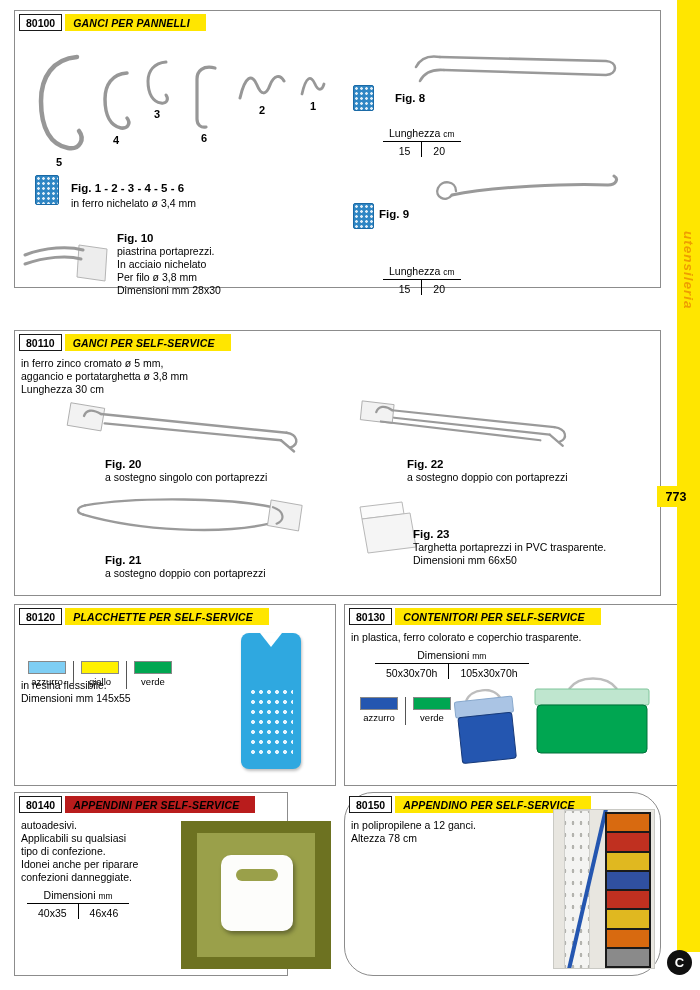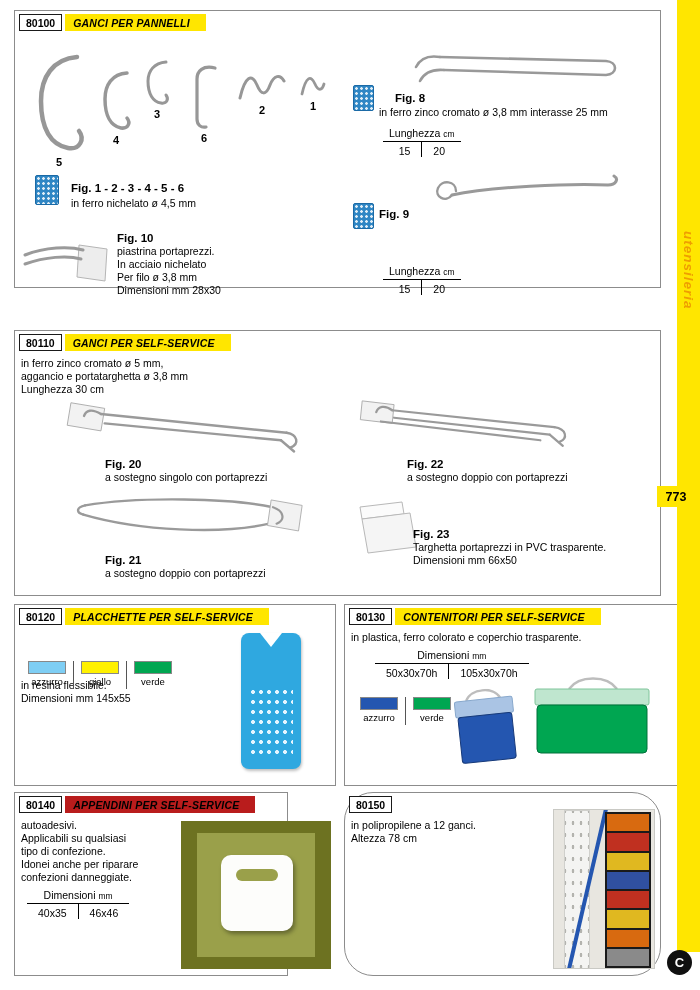--- a/index.html
+++ b/index.html
@@ -115,21 +115,21 @@
     </div>
     <div class="hook" style="left:284px; top:58px;">
       <svg width="28" height="30" viewBox="0 0 28 30">
         <path d="M3 25 C 7 7, 12 6, 16 15 C 19 22, 23 22, 25 15" fill="none" stroke="#979797" stroke-width="2.8" stroke-linecap="round"></path>
       </svg>
       <span class="num">1</span>
     </div>
 
     <div class="pack-icon" style="left:20px; top:164px; width:24px; height:30px;"></div>
     <div class="txt fig-label" style="left:56px; top:170px;">Fig. 1 - 2 - 3 - 4 - 5 - 6</div>
-    <div class="txt" style="left:56px; top:186px;">in ferro nichelato ø 4,5 mm</div>
+    <div class="txt" style="left:56px; top:186px;">in ferro nichelato ø 3,4 mm</div>
 
     <svg class="fig-img" style="left:6px; top:226px;" width="98" height="52" viewBox="0 0 98 52">
       <polygon points="58,8 86,12 84,44 56,40" fill="#ededed" stroke="#b5b5b5"></polygon>
       <path d="M4 18 C 24 10, 48 9, 62 13" fill="none" stroke="#9a9a9a" stroke-width="3" stroke-linecap="round"></path>
       <path d="M4 27 C 24 20, 46 18, 60 22" fill="none" stroke="#9a9a9a" stroke-width="3" stroke-linecap="round"></path>
     </svg>
     <div class="caption" style="left:102px; top:220px;">
       <div class="fig-label">Fig. 10</div>
       <div>piastrina portaprezzi.</div>
       <div>In acciaio nichelato</div>
@@ -137,21 +137,20 @@
       <div>Dimensioni mm 28x30</div>
     </div>
 
     <svg class="fig-img" style="left:395px; top:38px;" width="235" height="48" viewBox="0 0 235 48">
       <path d="M30 8 L196 12 C 208 13, 208 25, 196 26 L34 21" fill="none" stroke="#999" stroke-width="2.6" stroke-linecap="round"></path>
       <path d="M30 8 C 18 6, 10 10, 6 18" fill="none" stroke="#999" stroke-width="2.6" stroke-linecap="round"></path>
       <path d="M34 21 C 22 20, 14 24, 10 32" fill="none" stroke="#999" stroke-width="2.6" stroke-linecap="round"></path>
     </svg>
     <div class="pack-icon" style="left:338px; top:74px; width:21px; height:26px;"></div>
     <div class="txt fig-label" style="left:364px; top:80px;margin-left:16px;">Fig. 8</div>
-    <div class="txt" style="left:364px; top:95px;">in ferro zinco cromato ø 3,8 mm interasse 25 mm</div>
     <div class="mini-table" style="left:368px; top:116px;">
       <div class="hdr">
         <span>Lunghezza</span>
         <span class="unit">cm</span>
       </div>
       <div class="vals">
         <span class="v">15</span>
         <span class="v">20</span>
       </div>
     </div>
@@ -328,20 +327,21 @@
       <div class="photo140-inner"></div>
       <div class="hanger">
         <div class="hanger-slot"></div>
       </div>
     </div>
   </div>
 
   <div class="section" style="left:344px; top:792px; width:317px; height:184px;border-radius:29px;">
     <div class="sec-header">
       <div class="code-box">80150</div>
+      <div class="title-bar" style="background-color: rgb(255, 230, 0);">APPENDINO PER SELF-SERVICE</div>
     </div>
     <div class="caption" style="left:6px; top:26px;">
       <div>in polipropilene a 12 ganci.</div>
       <div>Altezza 78 cm</div>
     </div>
     <div class="photo150">
       <div class="clip-strip"></div>
       <div class="diag-wire"></div>
       <div class="product-column">
         <div style="background:#d86a10;"></div>

